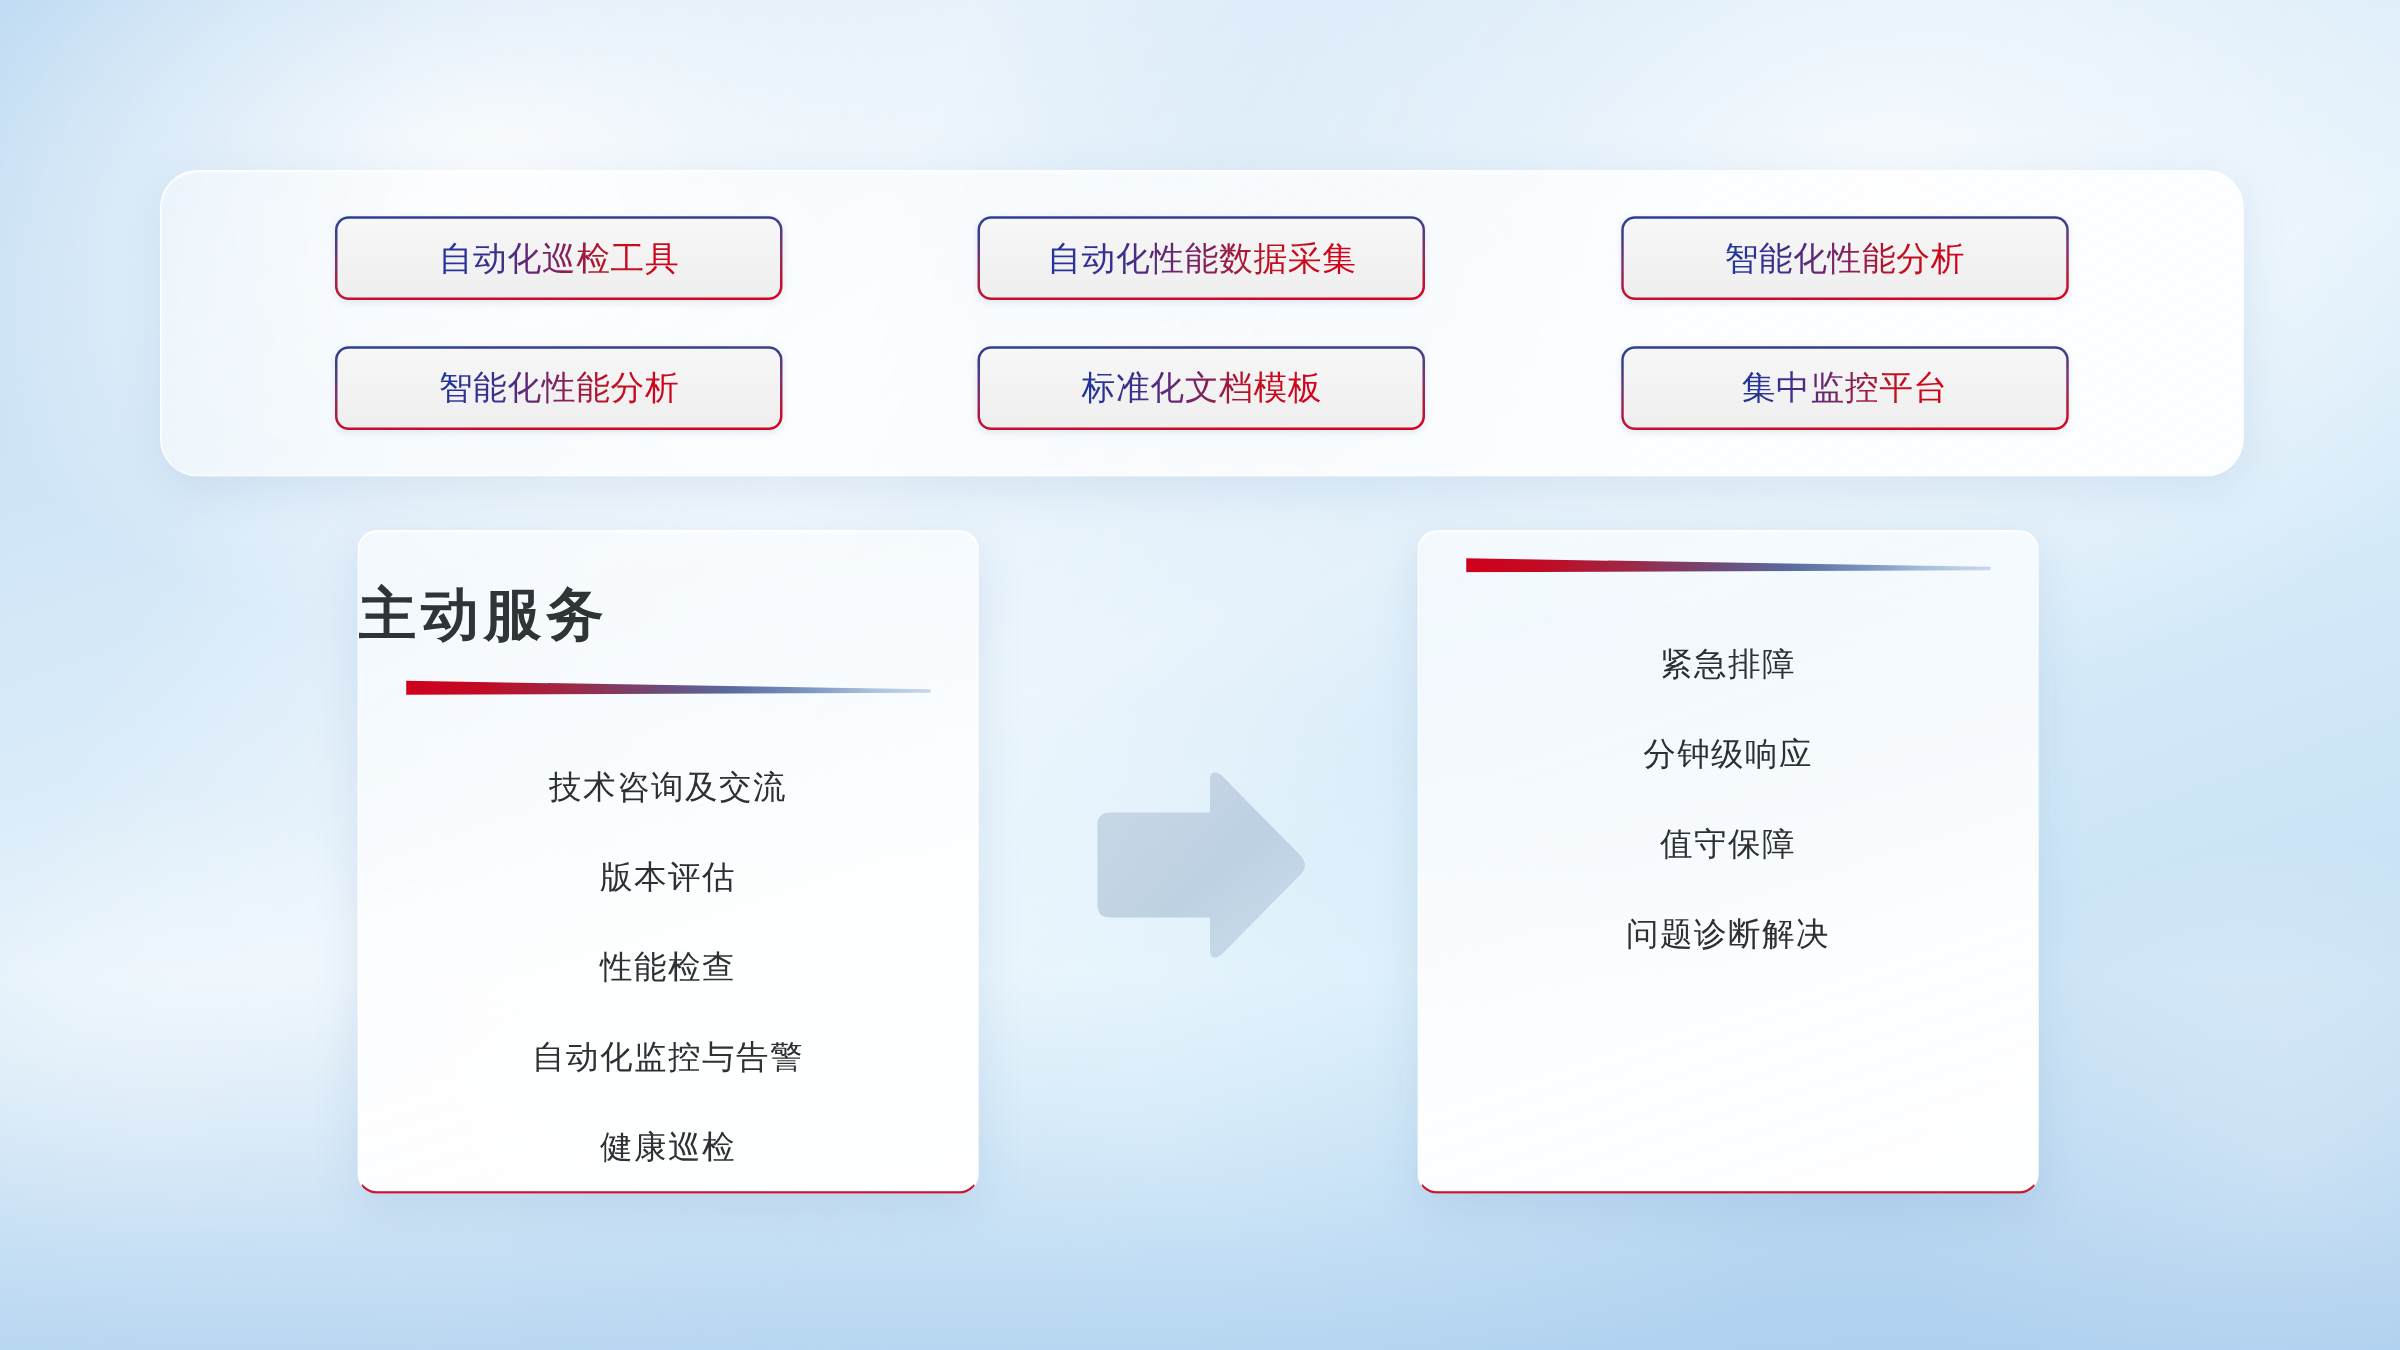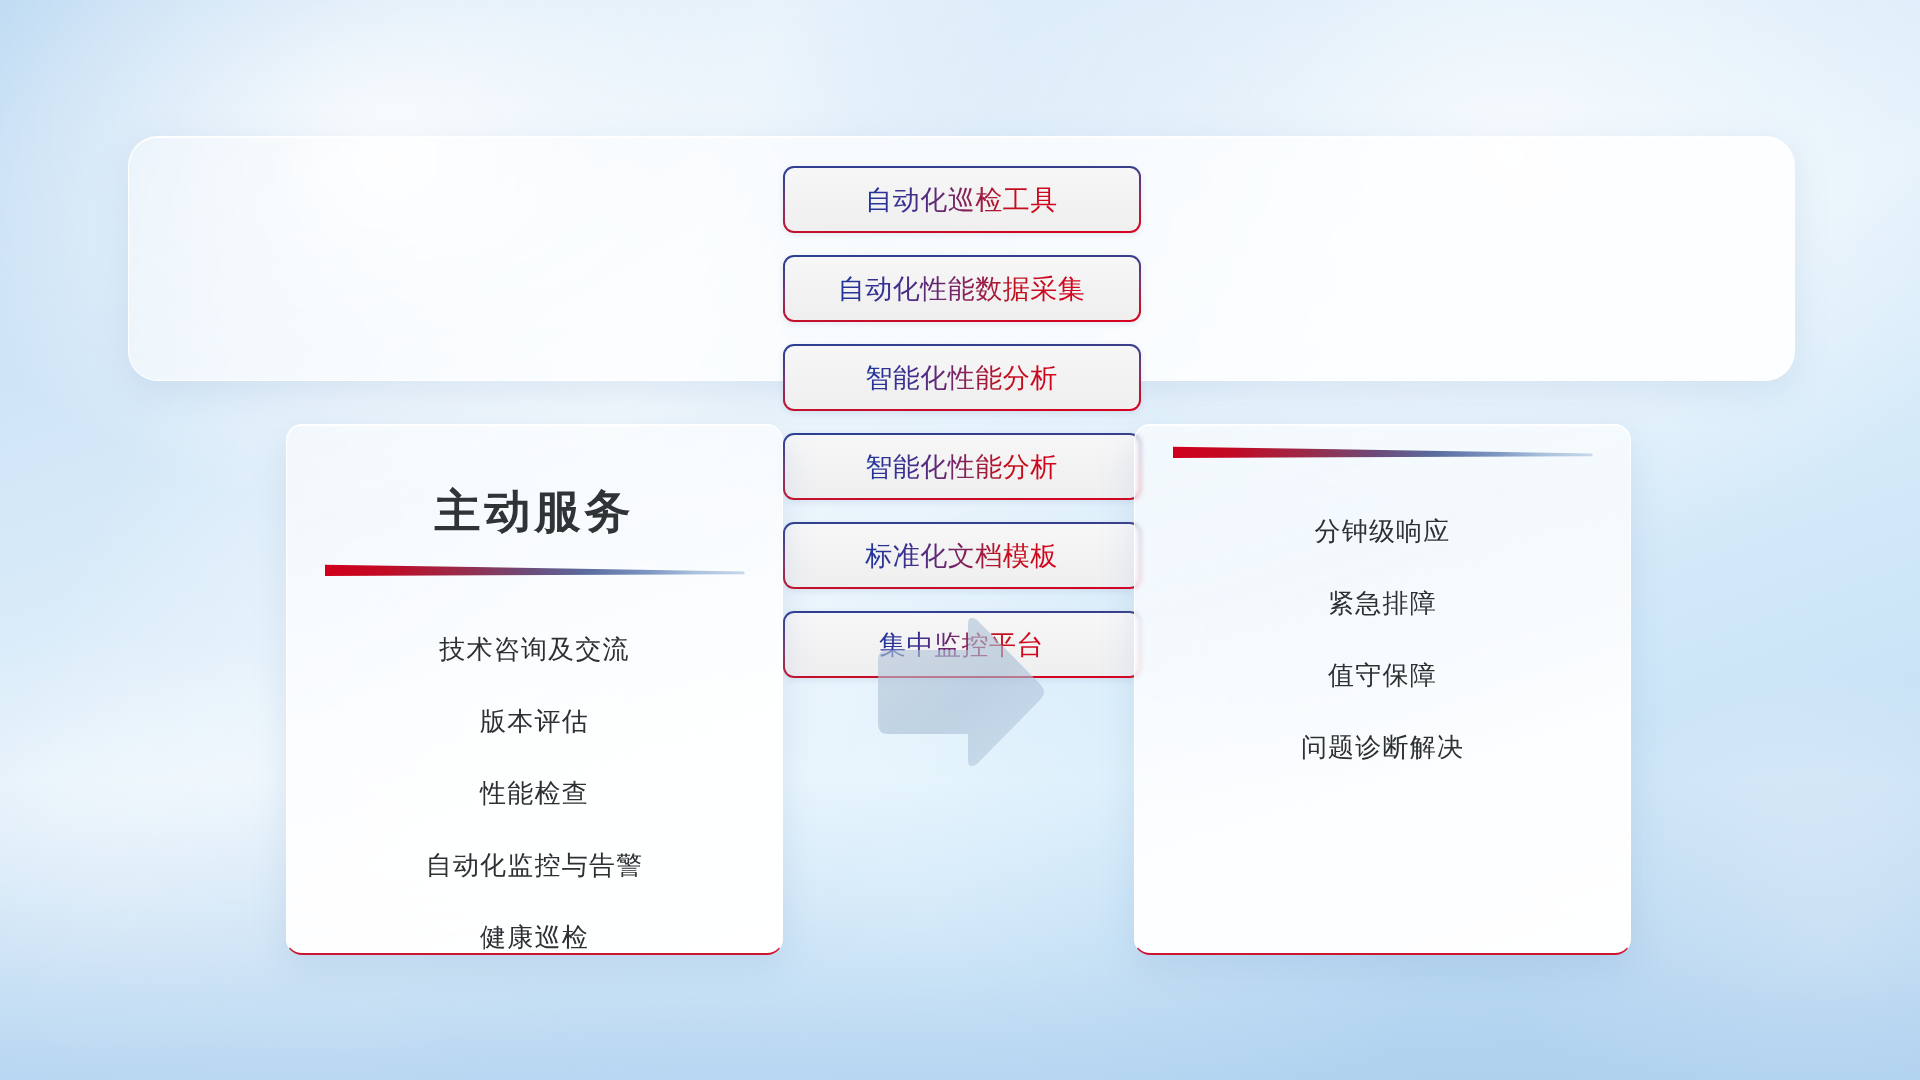--- a/index.html
+++ b/index.html
@@ -43,21 +43,21 @@
     position:absolute;left:128px;top:136px;width:1665px;height:243px;
     border-radius:30px;
     background:linear-gradient(150deg,rgba(255,255,255,.42) 0%,rgba(255,255,255,.72) 42%,rgba(255,255,255,.92) 100%);
     border:1px solid rgba(255,255,255,.88);
     box-shadow:0 10px 34px rgba(110,150,195,.17), inset 0 1px 0 rgba(255,255,255,.95);
     backdrop-filter:blur(3px);
   }
   .pill-grid{
     position:absolute;inset:0;
     display:grid;
-    grid-template-columns:repeat(1,1fr);
+    grid-template-columns:repeat(3,1fr);
     grid-template-rows:repeat(2,1fr);
     column-gap:78px;row-gap:22px;
     padding:29px 100px 29px 100px;
     box-sizing:border-box;
     place-items:center;
   }
 
   
   .pill{
     position:relative;
@@ -93,22 +93,21 @@
     border:1px solid rgba(255,255,255,.9);
     border-bottom:2px solid #cc1630;
     box-shadow:0 12px 34px rgba(110,150,195,.18), inset 0 1px 0 rgba(255,255,255,.95);
     backdrop-filter:blur(2px);
     overflow:hidden;
   }
   #card-active{left:286px;}
   #card-passive{left:1134px;}
 
   .card-title{
-    margin-top:56px;
-    text-align:center;
+    margin-top:36px;
     font-size:46px;
     font-weight:700;
     letter-spacing:4px;
     color:#2f3437;
     text-shadow:0 1px 1px rgba(255,255,255,.9);
   }
   
   .card-divider{
     position:relative;
     margin:20px auto 0 auto;
@@ -222,18 +221,18 @@
     </defs>
     <path d="M6 48 Q6 38 16 38 L96 38 L96 12 Q96 2 105 8 L168 72 Q176 80 168 88 L105 152 Q96 158 96 148 L96 122 L16 122 Q6 122 6 112 Z" fill="url(#arrowGrad)"></path>
   </svg>
 </div>
 
 <div class="svc-card" id="card-passive">
   <div class="card-divider">
     <div class="wedge"></div>
   </div>
   <div class="card-list">
+    <div class="card-item">紧急排障</div>
     <div class="card-item">分钟级响应</div>
-    <div class="card-item">紧急排障</div>
     <div class="card-item">值守保障</div>
     <div class="card-item">问题诊断解决</div>
   </div>
 </div>
 
 </body></html>

